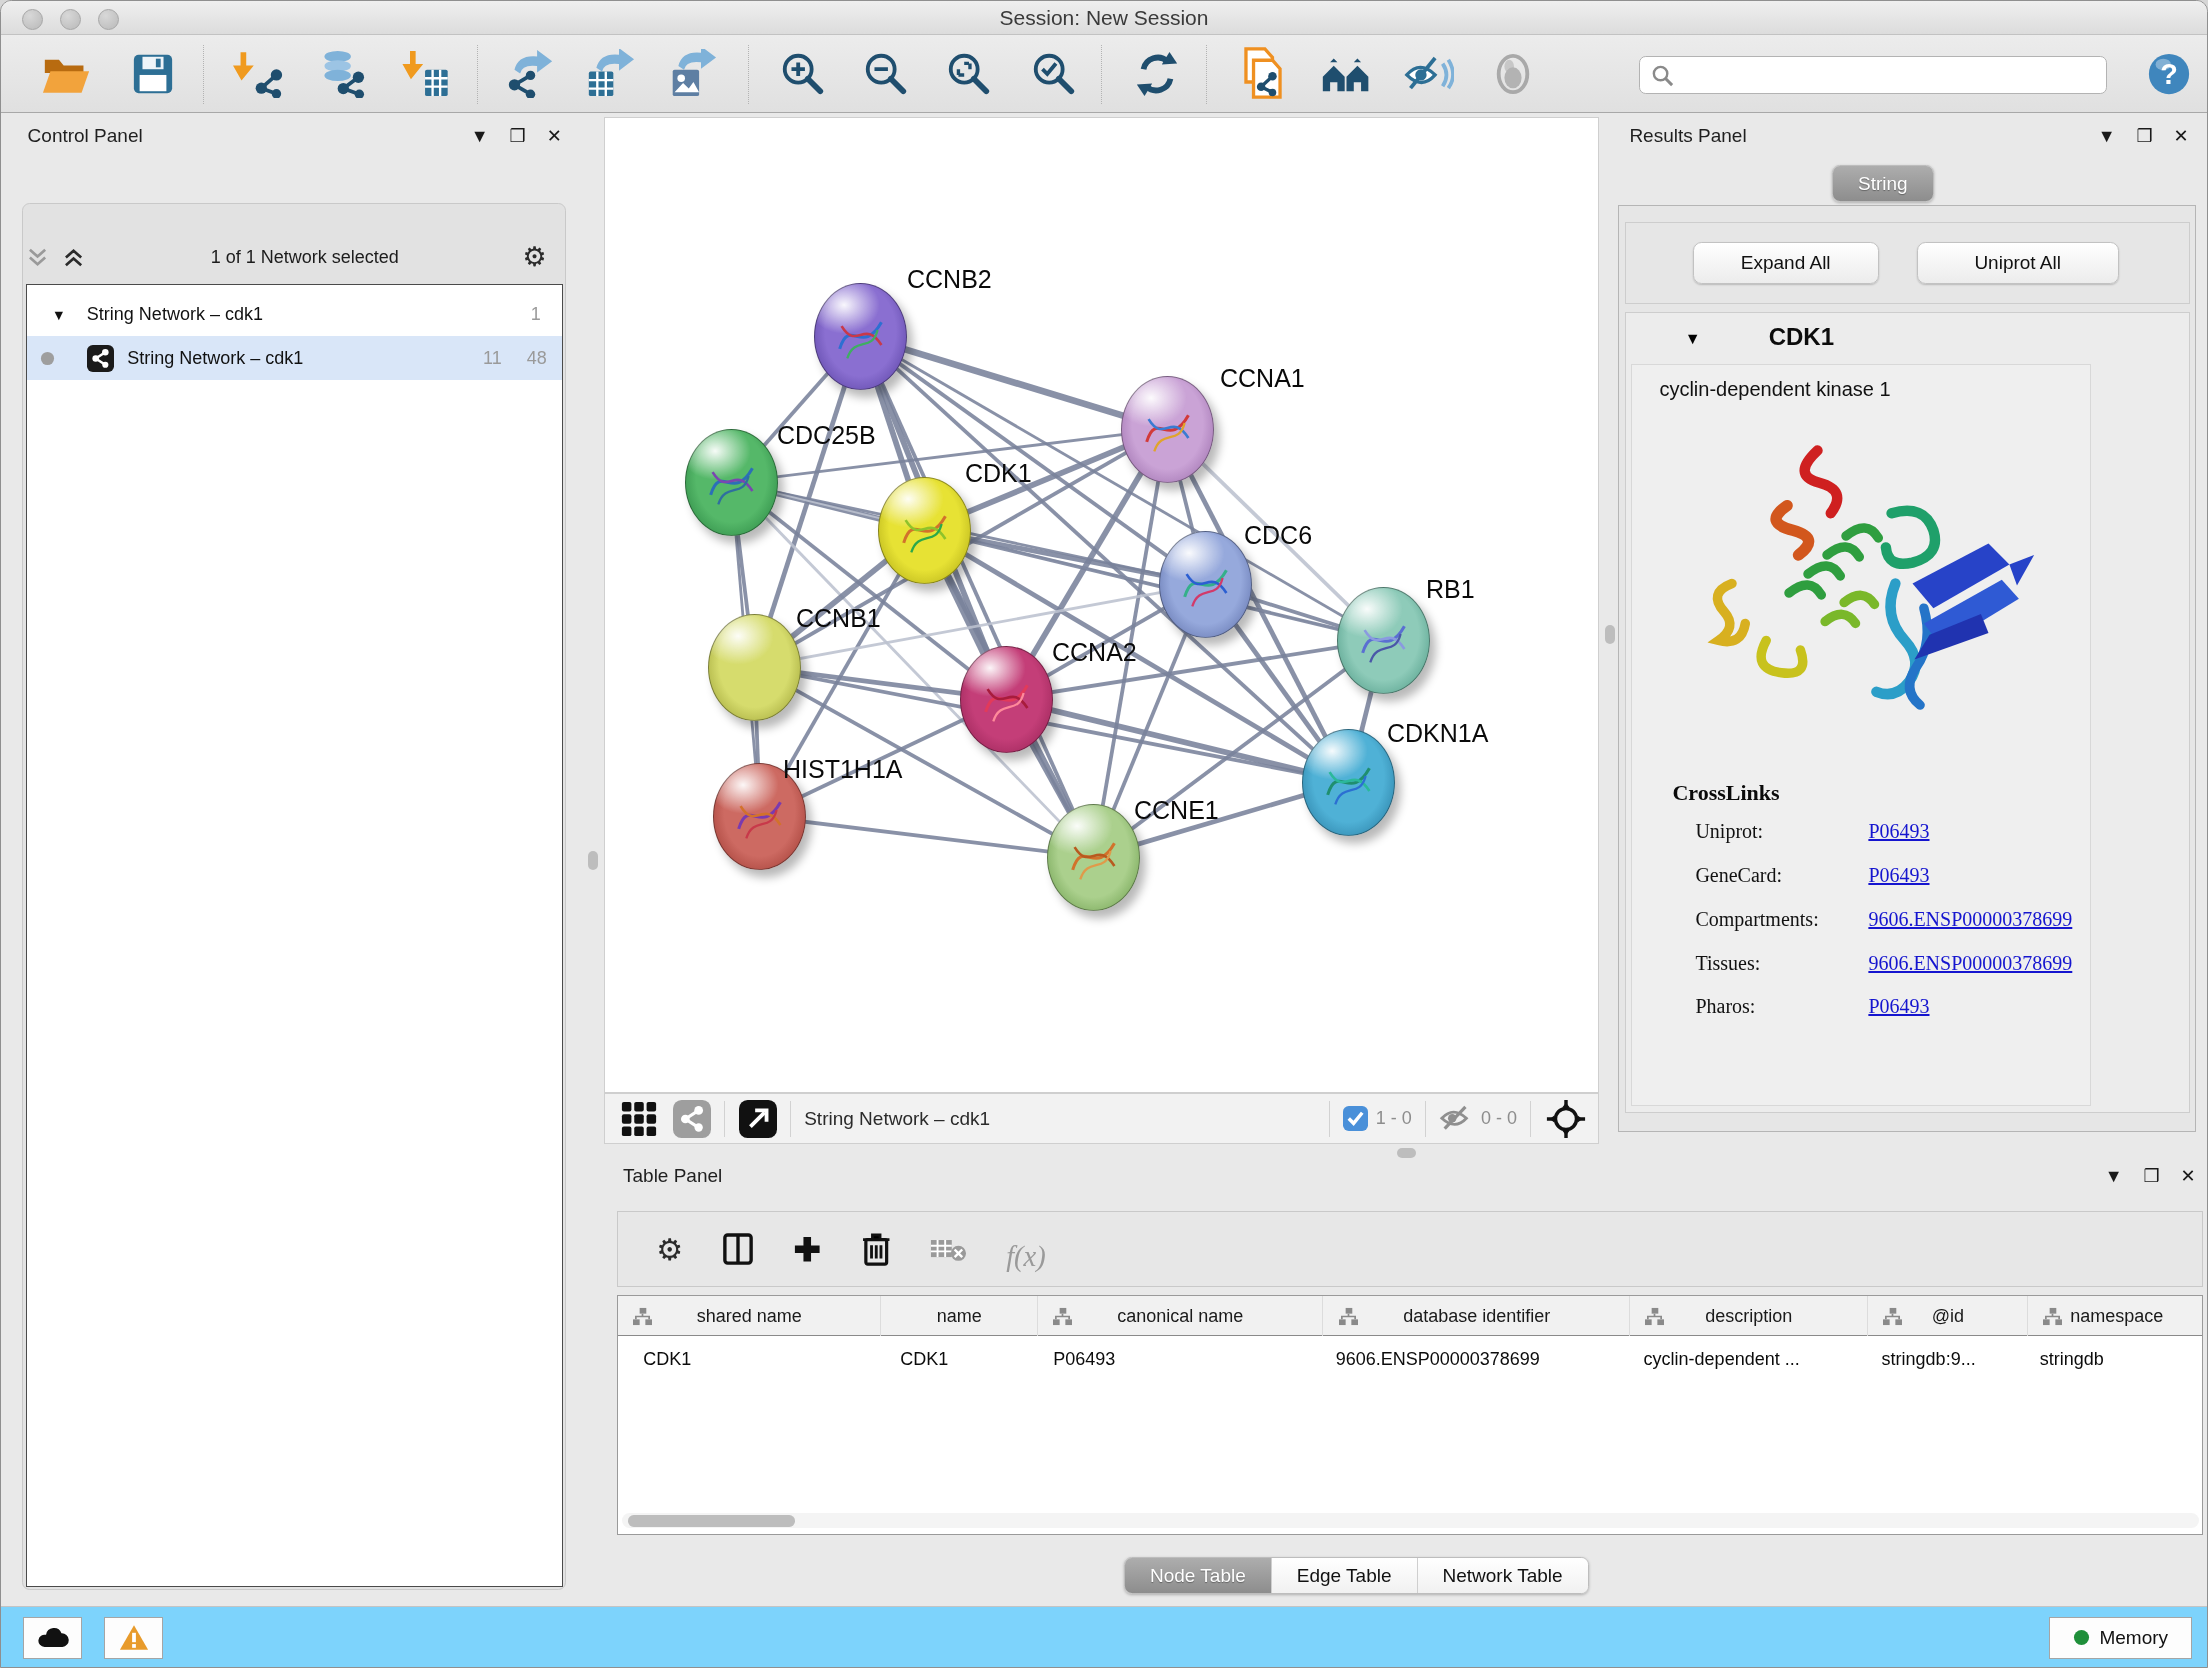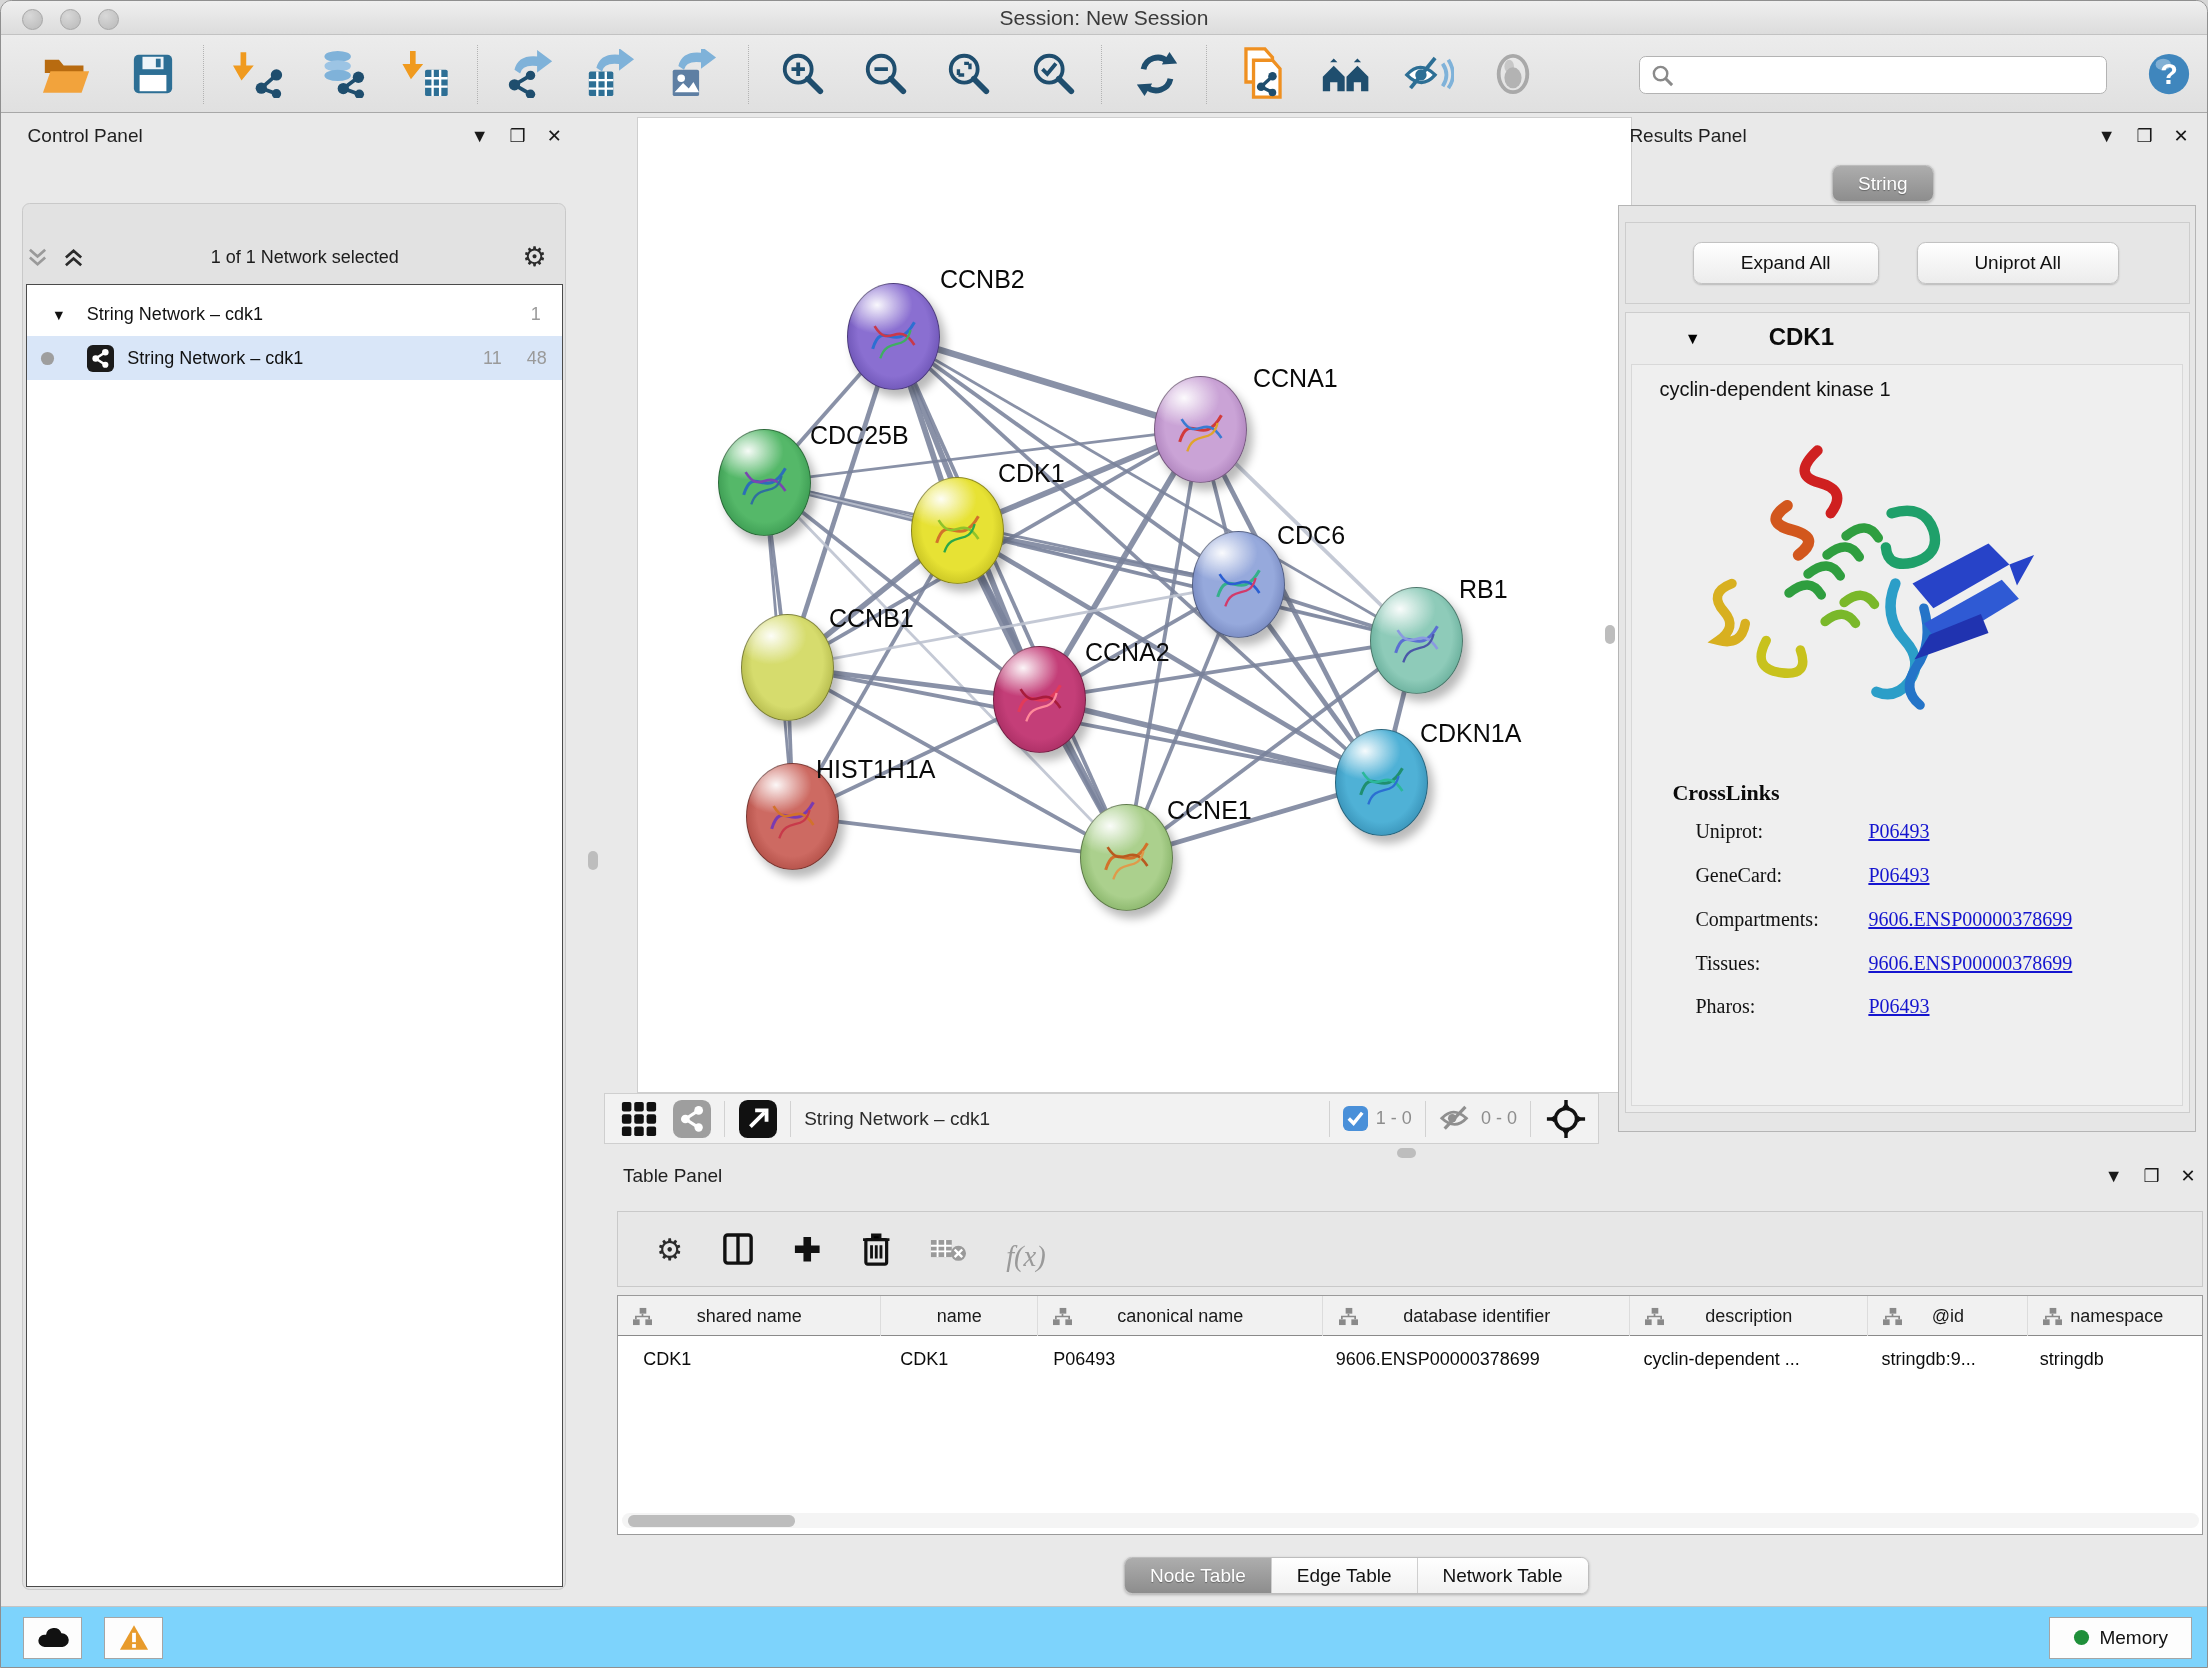--- a/index.html
+++ b/index.html
@@ -29,38 +29,38 @@
   
   .control-panel { position:absolute; left:13.3px; top:116px; width:557px; height:1482px; }
   .cp-box { position:absolute; left:7.6px; top:86px; width:544px; height:1387px; background:#e2e2e2; border:1px solid #c9c9c9; border-radius:7.6px; }
   .cp-row { position:absolute; left:11.4px; top:124px; width:521px; display:flex; align-items:center; }
   .tree-box { position:absolute; left:11.4px; top:167px; width:537px; height:1303px; background:#fff; border:1.9px solid #4a4a4a; }
   .tree-row { position:absolute; left:0; width:100%; height:44px; display:flex; align-items:center; font-size:18px; color:#111; }
   .tree-row.selected { background:#d9e6f8; }
   .num { color:#9a9a9a; font-size:18px; }
 
   
-  .net-canvas { position:absolute; left:603px; top:116px; width:995px; height:976px; background:#fff; border:1px solid #cfcfcf;margin-left:33px; }
+  .net-canvas { position:absolute; left:603px; top:116px; width:995px; height:976px; background:#fff; border:1px solid #cfcfcf; }
   .net-canvas svg.edges { position:absolute; inset:0; }
   .node { position:absolute; width:93px; height:107px; border-radius:50%; border:1px solid rgba(0,0,0,.35); box-shadow:5.7px 7.6px 9.5px rgba(0,0,0,.28); }
   .node svg { position:absolute; left:19px; top:23px; }
   .node-label { position:absolute; font-size:25px; color:#0a0a0a; white-space:nowrap; }
   .net-bar { position:absolute; left:603px; top:1092px; width:995px; height:51px; background:#f2f2f2; border:1px solid #cfcfcf; display:flex; align-items:center; }
   .nb-sep { width:0; height:36px; border-left:1px solid #d2d2d2; margin:0 13.3px; }
   .nb-text { font-size:19px; color:#2b2b2b; }
   .nb-badge { font-size:18px; color:#8d8d8d; margin-left:7.6px; }
   .splitter-dot { position:absolute; background:#bdbdbd; border-radius:7.6px; }
 
   
   .results-panel { position:absolute; left:1617px; top:116px; width:584px; height:1482px; }
   .rp-outer { position:absolute; left:0px; top:88px; width:578px; height:927px; background:#e6e6e6; border:1px solid #b5b5b5; }
   .rp-buttons-box { position:absolute; left:5.7px; top:16px; width:565px; height:82px; border:1px solid #cdcdcd; }
   .btn { position:absolute; height:42px; background:linear-gradient(#ffffff,#ececec); border:1px solid #c2c2c2; border-radius:8.6px; font-size:19px; color:#111; display:flex; align-items:center; justify-content:center; box-shadow:0 1px 1.9px rgba(0,0,0,.2); }
   .rp-card { position:absolute; left:5.7px; top:106px; width:565px; height:801px; border:1px solid #cdcdcd; background:#ececec; }
-  .rp-card-inner { position:absolute; left:5.7px; top:51px; width:552px; height:742px; border:1px solid #d8d8d8; background:#efefef; }
+  .rp-card-inner { position:absolute; left:5.7px; top:51px; width:460px; height:742px; border:1px solid #d8d8d8; background:#efefef; }
   .serif { font-family:"Liberation Serif","DejaVu Serif",serif;margin-top:16px; }
   .xlink { color:#1515cf; text-decoration:underline; font-size:20px; }
   .xlabel { color:#111; font-size:20px; }
 
   
   .table-panel { position:absolute; left:603px; top:1156px; width:1605px; height:442px; }
   .tp-toolbar { position:absolute; left:13.3px; top:54px; width:1586px; height:76px; background:#e7e7e7; border:1px solid #c9c9c9; display:flex; align-items:center; gap:40px; padding-left:38px; }
   .tp-table { position:absolute; left:13.3px; top:138px; width:1586px; height:240px; background:#fff; border:1px solid #9a9a9a; }
   .th-row { position:absolute; left:0; top:0; width:100%; height:40px; background:#f1f1f1; border-bottom:1.9px solid #8a8a8a; }
   .th-cell { position:absolute; top:0; height:40px; display:flex; align-items:center; justify-content:center; font-size:18px; color:#1a1a1a; border-right:1px solid #dcdcdc; }

